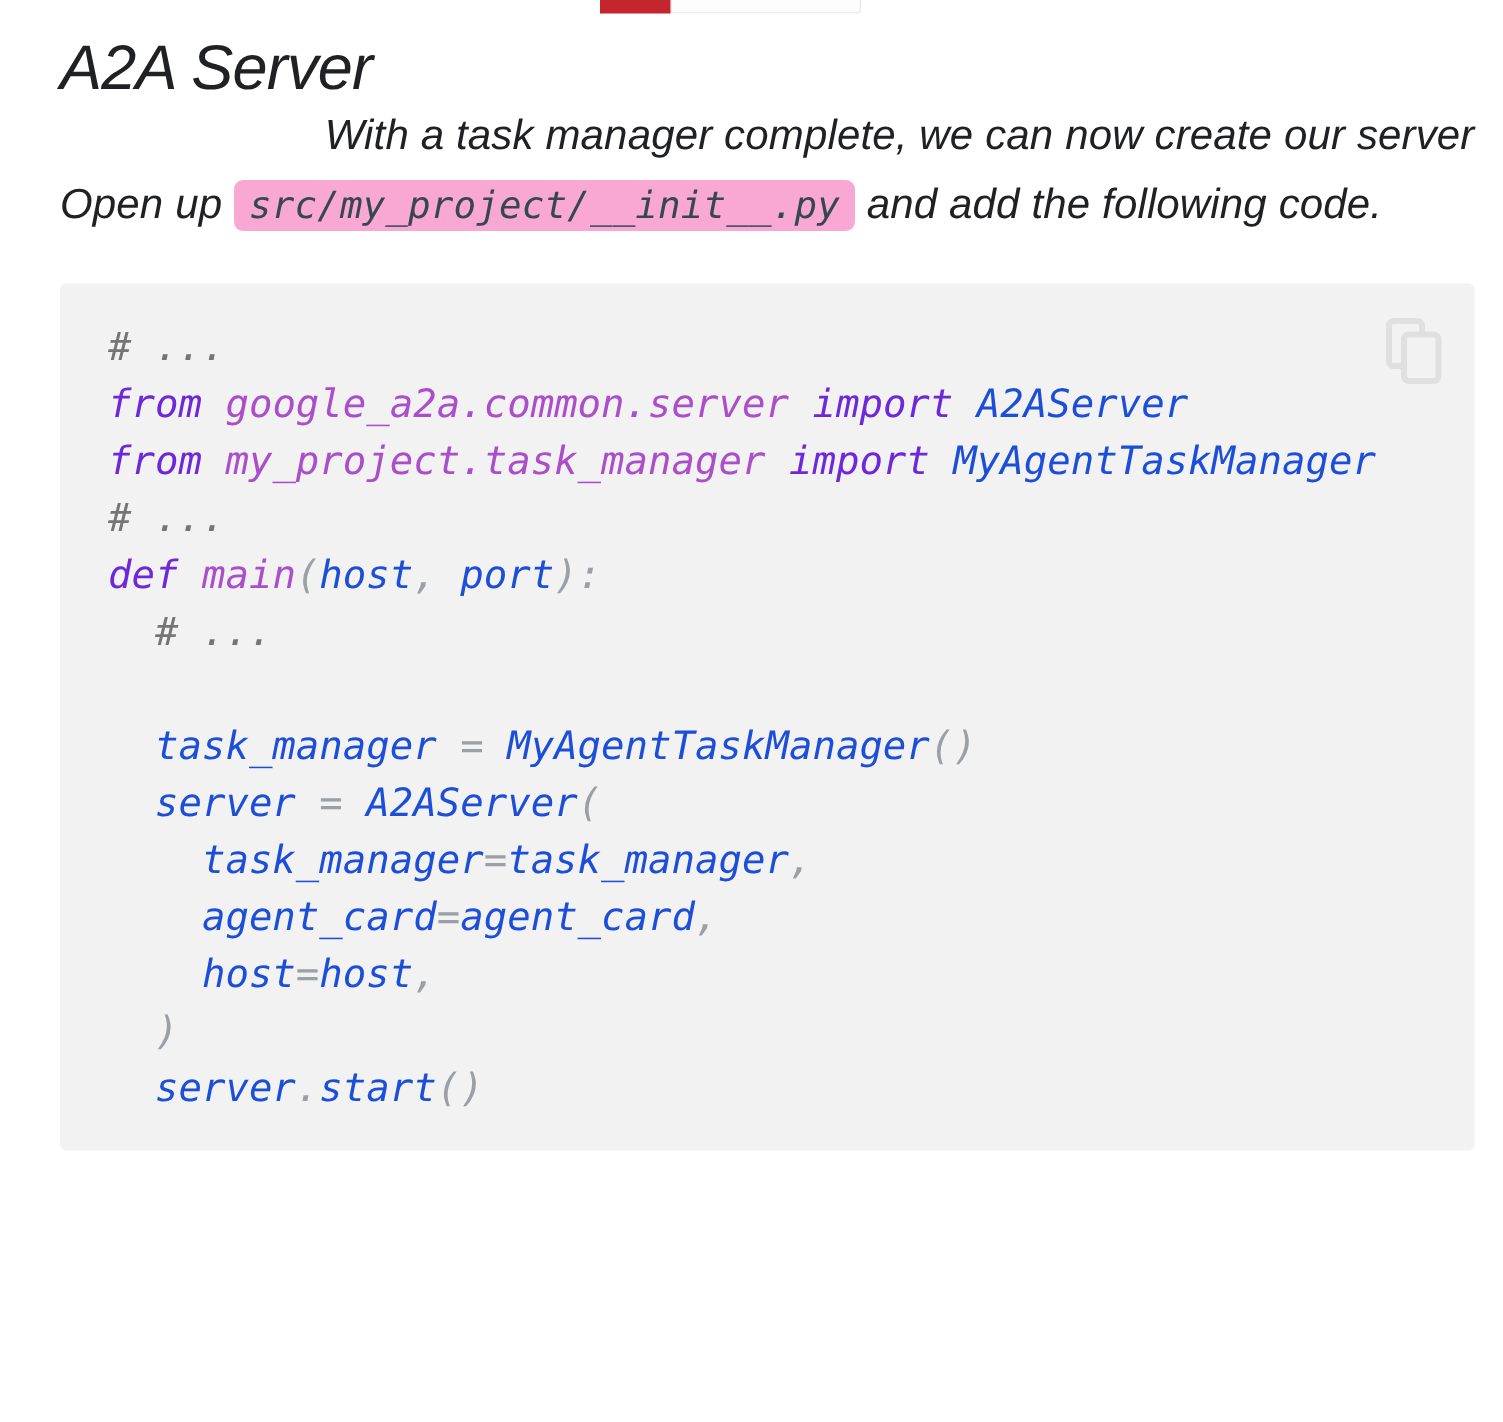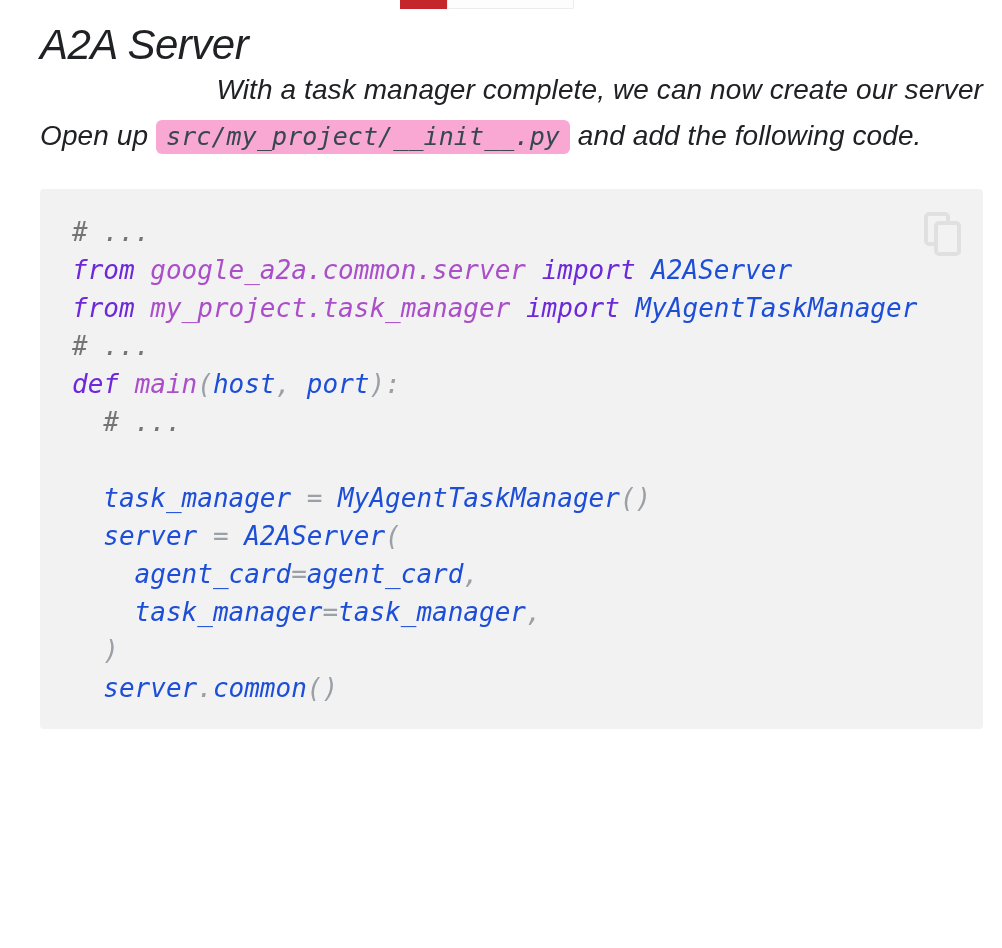--- a/index.html
+++ b/index.html
@@ -149,20 +149,21 @@
     <div class="code-lines">
         <div class="code-line"><span class="tok-comment"># ...</span></div>
         <div class="code-line"><span class="tok-keyword">from</span><span class="tok-plain"> </span><span class="tok-name">google_a2a.common.server</span><span class="tok-plain"> </span><span class="tok-keyword">import</span><span class="tok-plain"> A2AServer</span></div>
         <div class="code-line"><span class="tok-keyword">from</span><span class="tok-plain"> </span><span class="tok-name">my_project.task_manager</span><span class="tok-plain"> </span><span class="tok-keyword">import</span><span class="tok-plain"> MyAgentTaskManager</span></div>
         <div class="code-line"><span class="tok-comment"># ...</span></div>
         <div class="code-line"><span class="tok-keyword">def</span><span class="tok-plain"> </span><span class="tok-name">main</span><span class="tok-punct">(</span><span class="tok-plain">host</span><span class="tok-punct">,</span><span class="tok-plain"> port</span><span class="tok-punct">):</span></div>
         <div class="code-line"><span class="tok-plain">  </span><span class="tok-comment"># ...</span></div>
         <div class="code-line"> </div>
         <div class="code-line"><span class="tok-plain">  task_manager </span><span class="tok-punct">=</span><span class="tok-plain"> MyAgentTaskManager</span><span class="tok-punct">()</span></div>
         <div class="code-line"><span class="tok-plain">  server </span><span class="tok-punct">=</span><span class="tok-plain"> A2AServer</span><span class="tok-punct">(</span></div>
+        <div class="code-line"><span class="tok-plain">    task_manager</span><span class="tok-punct">=</span><span class="tok-plain">task_manager</span><span class="tok-punct">,</span></div>
         <div class="code-line"><span class="tok-plain">    agent_card</span><span class="tok-punct">=</span><span class="tok-plain">agent_card</span><span class="tok-punct">,</span></div>
-        <div class="code-line"><span class="tok-plain">    task_manager</span><span class="tok-punct">=</span><span class="tok-plain">task_manager</span><span class="tok-punct">,</span></div>
+        <div class="code-line"><span class="tok-plain">    host</span><span class="tok-punct">=</span><span class="tok-plain">host</span><span class="tok-punct">,</span></div>
         <div class="code-line"><span class="tok-plain">  </span><span class="tok-punct">)</span></div>
-        <div class="code-line"><span class="tok-plain">  server</span><span class="tok-punct">.</span><span class="tok-plain">common</span><span class="tok-punct">()</span></div>
+        <div class="code-line"><span class="tok-plain">  server</span><span class="tok-punct">.</span><span class="tok-plain">start</span><span class="tok-punct">()</span></div>
       </div>
   </div>
 
 </div>
 
 </body></html>

